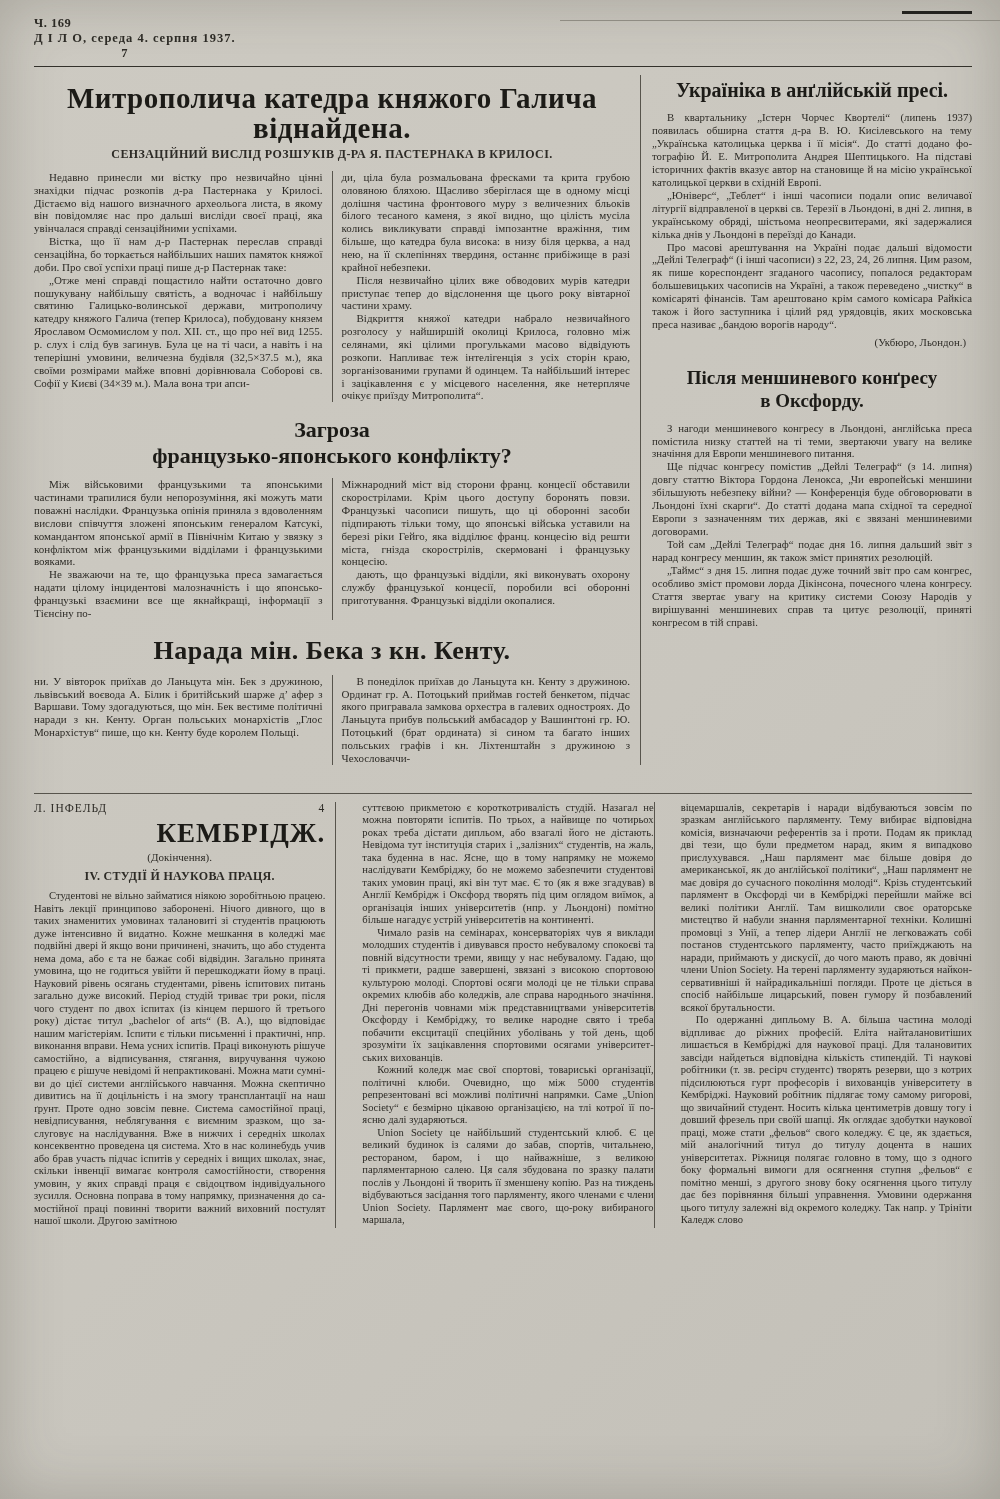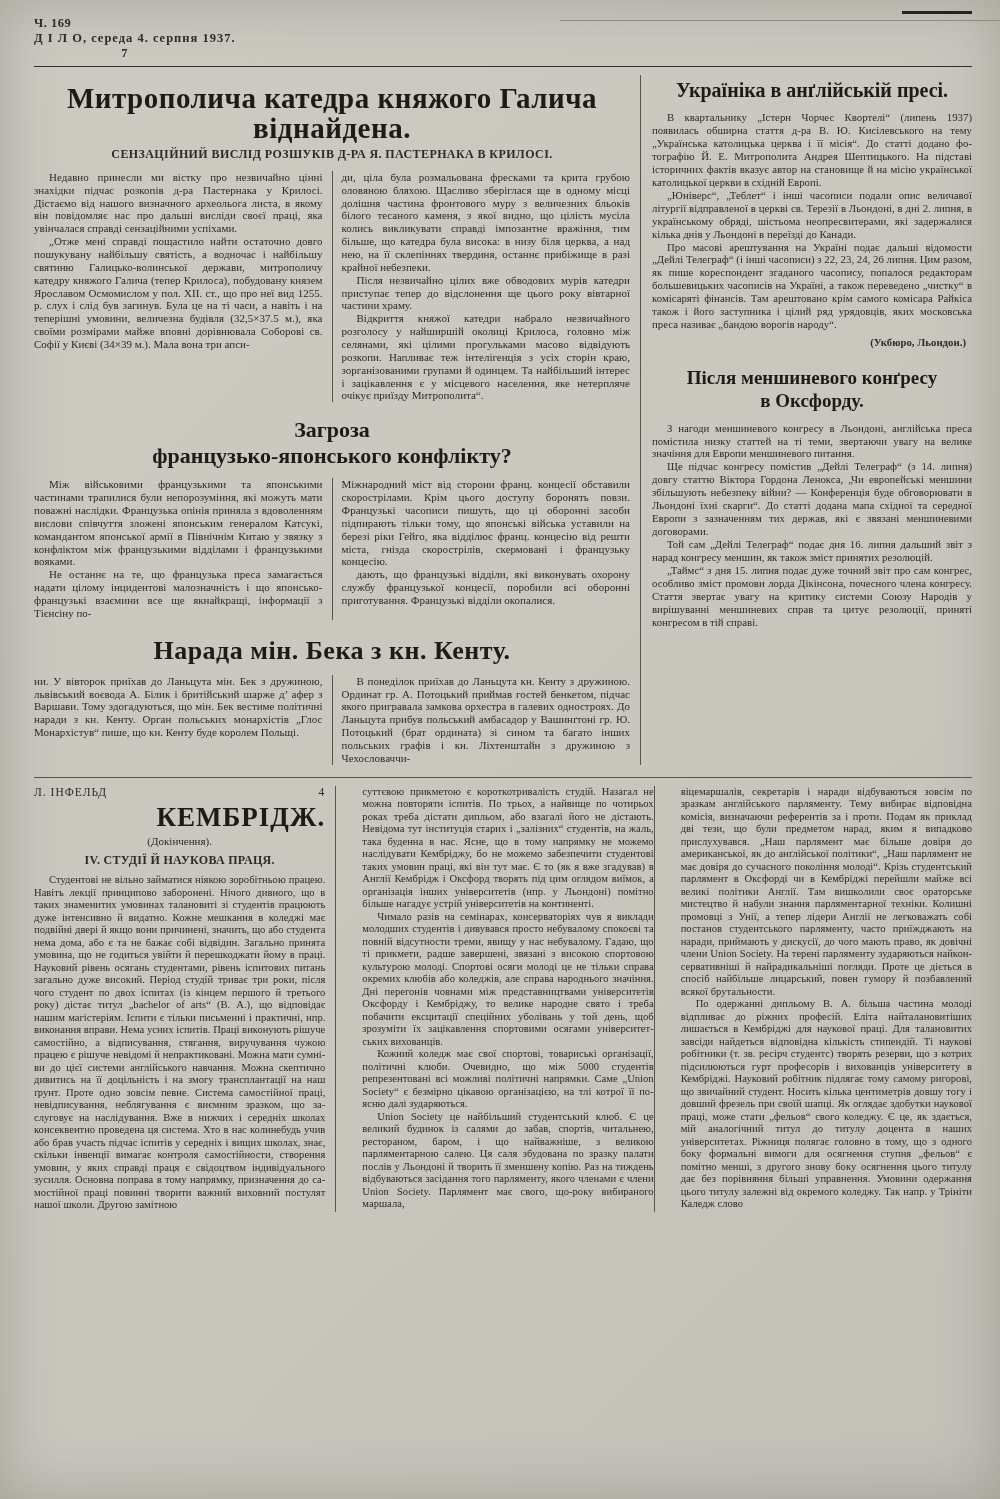--- a/index.html
+++ b/index.html
@@ -58,30 +58,30 @@
   .beck-title {
     font-size: 26px; font-weight: bold; text-align: center;
     color: #1c1b17; margin: 16px 0 9px; letter-spacing: .5px;
   }
 
   .right-col .body { font-size: 10.8px; line-height: 1.2; }
   .ukrainika-title {
     font-size: 20px; font-weight: bold; text-align: center;
     color: #1c1b17; margin: 4px 0 9px;
   }
-  .signature { text-align: right; font-weight: bold; font-size: 10.8px; margin-top: 5px; padding-right: 6px; }
+  .signature { text-align: right; font-weight: normal; font-size: 10.8px; margin-top: 5px; padding-right: 6px; }
   .congress-title {
     font-size: 19px; font-weight: bold; text-align: center;
     color: #1c1b17; line-height: 1.22; margin: 18px 0 9px;
   }
 
   
   .bottom-section {
     display: flex; border-top: 1px solid #57544c;
-    margin-top: 12px; padding-top: 8px;
+    margin-top: 28px; padding-top: 8px;
   }
   .bottom-section .bcol { flex: 1; min-width: 0; font-size: 10.6px; line-height: 1.18; }
   .bottom-section .bcol:first-child { padding-right: 10px; }
   .bottom-section .bcol + .bcol { border-left: 1px solid #57544c; padding-left: 26px; }
 
   .byline-row { display: flex; justify-content: space-between; font-size: 11.5px; letter-spacing: 1px; }
   .cambridge-title {
     font-size: 27px; font-weight: bold; text-align: right;
     color: #1c1b17; margin: 3px 0 1px; letter-spacing: 1px;
   }
@@ -105,39 +105,40 @@
   <div class="top-section">
 
     <div class="left-region">
 
       <article>
         <h1 class="cathedral-title">Митрополича катедра княжого Галича віднайдена.</h1>
         <h2 class="cathedral-sub">СЕНЗАЦІЙНИЙ ВИСЛІД РОЗШУКІВ Д-РА Я. ПАСТЕРНАКА В КРИЛОСІ.</h2>
         <div class="cols">
           <div class="col">
               <p>Недавно принесли ми вістку про незвичайно цінні знахідки підчас розкопів д-ра Пастернака у Крилосі. Дістаємо від нашого визначного архео­льога листа, в якому він повідомляє нас про дальші висліди своєї праці, яка увінчалася справ­ді сензаційними успіхами.</p>
+              <p>Вістка, що її нам д-р Пастернак переслав справді сензаційна, бо торкається найбільших наших памяток княжої доби. Про свої успіхи праці пише д-р Пастернак таке:</p>
               <p>„Отже мені справді пощастило найти оста­точно довго пошукувану найбільшу святість, а водночас і найбільшу святиню Галицько-волин­ської держави, митрополичу катедру княжого Галича (тепер Крилоса), побудовану князем Я­рославом Осмомислом у пол. XII. ст., що про неї вид 1255. р. слух і слід був загинув. Була це на ті часи, а навіть і на теперішні умовини, вели­чезна будівля (32,5×37.5 м.), яка своїми розмі­рами майже вповні дорівнювала Соборові св. Софії у Києві (34×39 м.). Мала вона три апси-</p>
             </div>
           <div class="col continuation">
               <p>ди, ціла була розмальована фресками та крита грубою оловяною бляхою. Щасливо зберіглася ще в одному місці долішня частина фронтового муру з величезних бльоків білого тесаного ка­меня, з якої видно, що цілість мусіла колись ви­кликувати справді імпозантне вражіння, тим більше, що катедра була висока: в низу біля церква, а над нею, на її склепіннях твердиня, останнє прибіжище в разі крайної небезпеки.</p>
               <p>Після незвичайно цілих вже обводових мурів катедри приступає тепер до відслонення ще цього року вівтарної частини храму.</p>
               <p>Відкриття княжої катедри набрало незви­чайного розголосу у найширшій околиці Крило­са, головно між селянами, які цілими прогульками масово відвідують розкопи. Напливає теж ін­телігенція з усіх сторін краю, зорганізованими групами й одинцем. Та найбільший інтерес і за­цікавлення є у місцевого населення, яке нетер­пляче очікує приїзду Митрополита“.</p>
             </div>
         </div>
       </article>
 
       <article>
         <h2 class="conflict-title">
           <span>Загроза</span><br>
           <span>французько-японського конфлікту?</span>
         </h2>
         <div class="cols">
           <div class="col">
               <p>Між військовими французькими та япон­ськими частинами трапилися були непорозумін­ня, які можуть мати поважні наслідки. Фран­цузька опінія приняла з вдоволенням вислови співчуття зложені японським генералом Катсукі, командантом японської армії в Північнім Китаю у звязку з конфліктом між французькими відділа­ми і французькими вояками.</p>
-              <p>Не останнє на те, що французька преса замагається надати цілому інцидентові мало­значність і що японсько-французькі взаємини все ще якнайкращі, інформації з Тієнсіну по-</p>
+              <p>Не зважаючи на те, що французька преса замагається надати цілому інцидентові мало­значність і що японсько-французькі взаємини все ще якнайкращі, інформації з Тієнсіну по-</p>
             </div>
           <div class="col continuation">
               <p>Міжнародний міст від сторони франц. кон­цесії обставили скорострілами. Крім цього до­ступу боронять повзи. Французькі часописи пи­шуть, що ці оборонні засоби підпирають тільки тому, що японські війська уставили на березі ріки Гейго, яка відділює франц. концесію від решти міста, гнізда скорострілів, скермовані і французьку концесію.</p>
               <p>дають, що французькі відділи, які виконувать охорону службу французької концесії, поробили всі оборонні приготування. Французькі відділи окопалися.</p>
             </div>
         </div>
       </article>
 
       <article>
         <h2 class="beck-title">Нарада мін. Бека з кн. Кенту.</h2>

